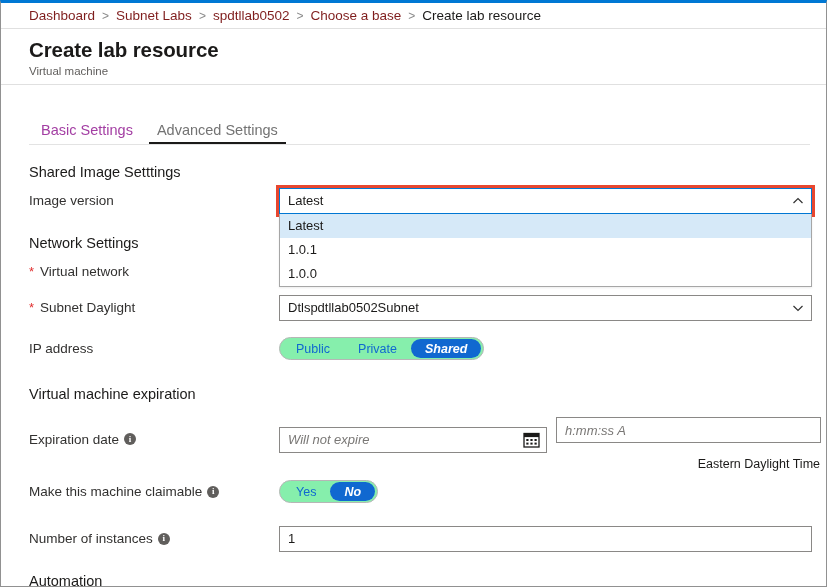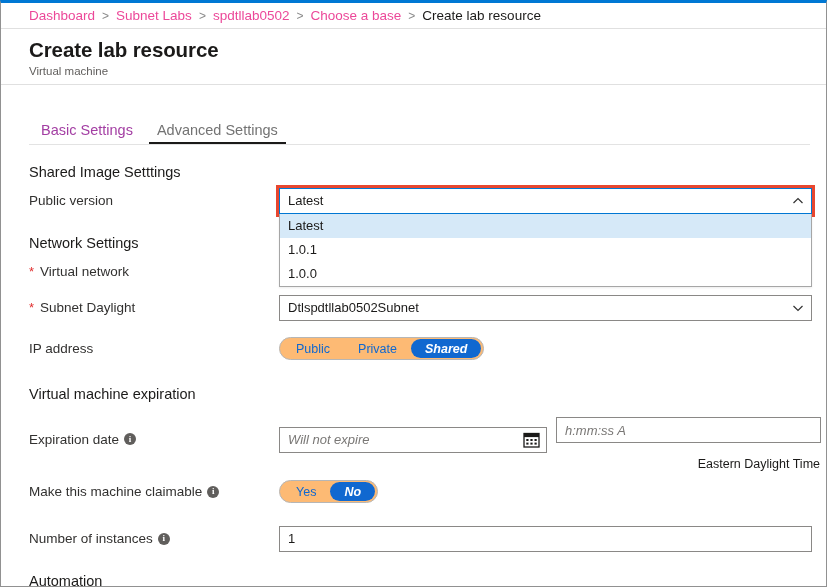--- a/index.html
+++ b/index.html
@@ -26,21 +26,21 @@
   .breadcrumb {
     height: 26px;
     display: flex;
     align-items: center;
     padding-left: 28px;
     font-size: 13.5px;
     color: #161616;
     border-bottom: 1px solid #e0e0e0;
   }
   .crumb-link {
-    color: #ec4899;
+    color: #7f1d1d;
     cursor: pointer;
     white-space: nowrap;
   }
   .crumb-sep {
     color: #8a8a8a;
     margin: 0 7px;
     font-size: 12px;
   }
   .crumb-current {
     color: #1b1a19;
@@ -222,21 +222,21 @@
   .dd-item.selected { background: #d6e9f8; }
 
   
   .pill {
     display: inline-flex;
     align-items: center;
     border: 1px solid #b6b6b6;
     border-radius: 13px;
     height: 23px;
     padding: 2px;
-    background: #fdba74;
+    background: #86efac;
   }
   .pill-opt {
     border-radius: 11px;
     height: 19px;
     padding: 0 14px;
     display: flex;
     align-items: center;
     justify-content: center;
     font-size: 12.5px;
     color: #1068d0;
@@ -298,21 +298,21 @@
     </div>
     <div class="tab-rule"></div>
   </div>
 
   <div class="form">
 
     <div class="section-head">Shared Image Setttings</div>
 
     <div class="row">
       <div class="label">
-        <span>Public version</span>
+        <span>Image version</span>
       </div>
       <div class="field dd-host">
         <div class="select-wrap">
           <div class="select-box dd-trigger">
             <span>Latest</span>
           </div>
           <span class="chev">
             <svg width="12" height="12" viewBox="0 0 12 12">
                 <path d="M1.5 8 L6 3.5 L10.5 8" fill="none" stroke="#333" stroke-width="1.2"></path>
               </svg>

